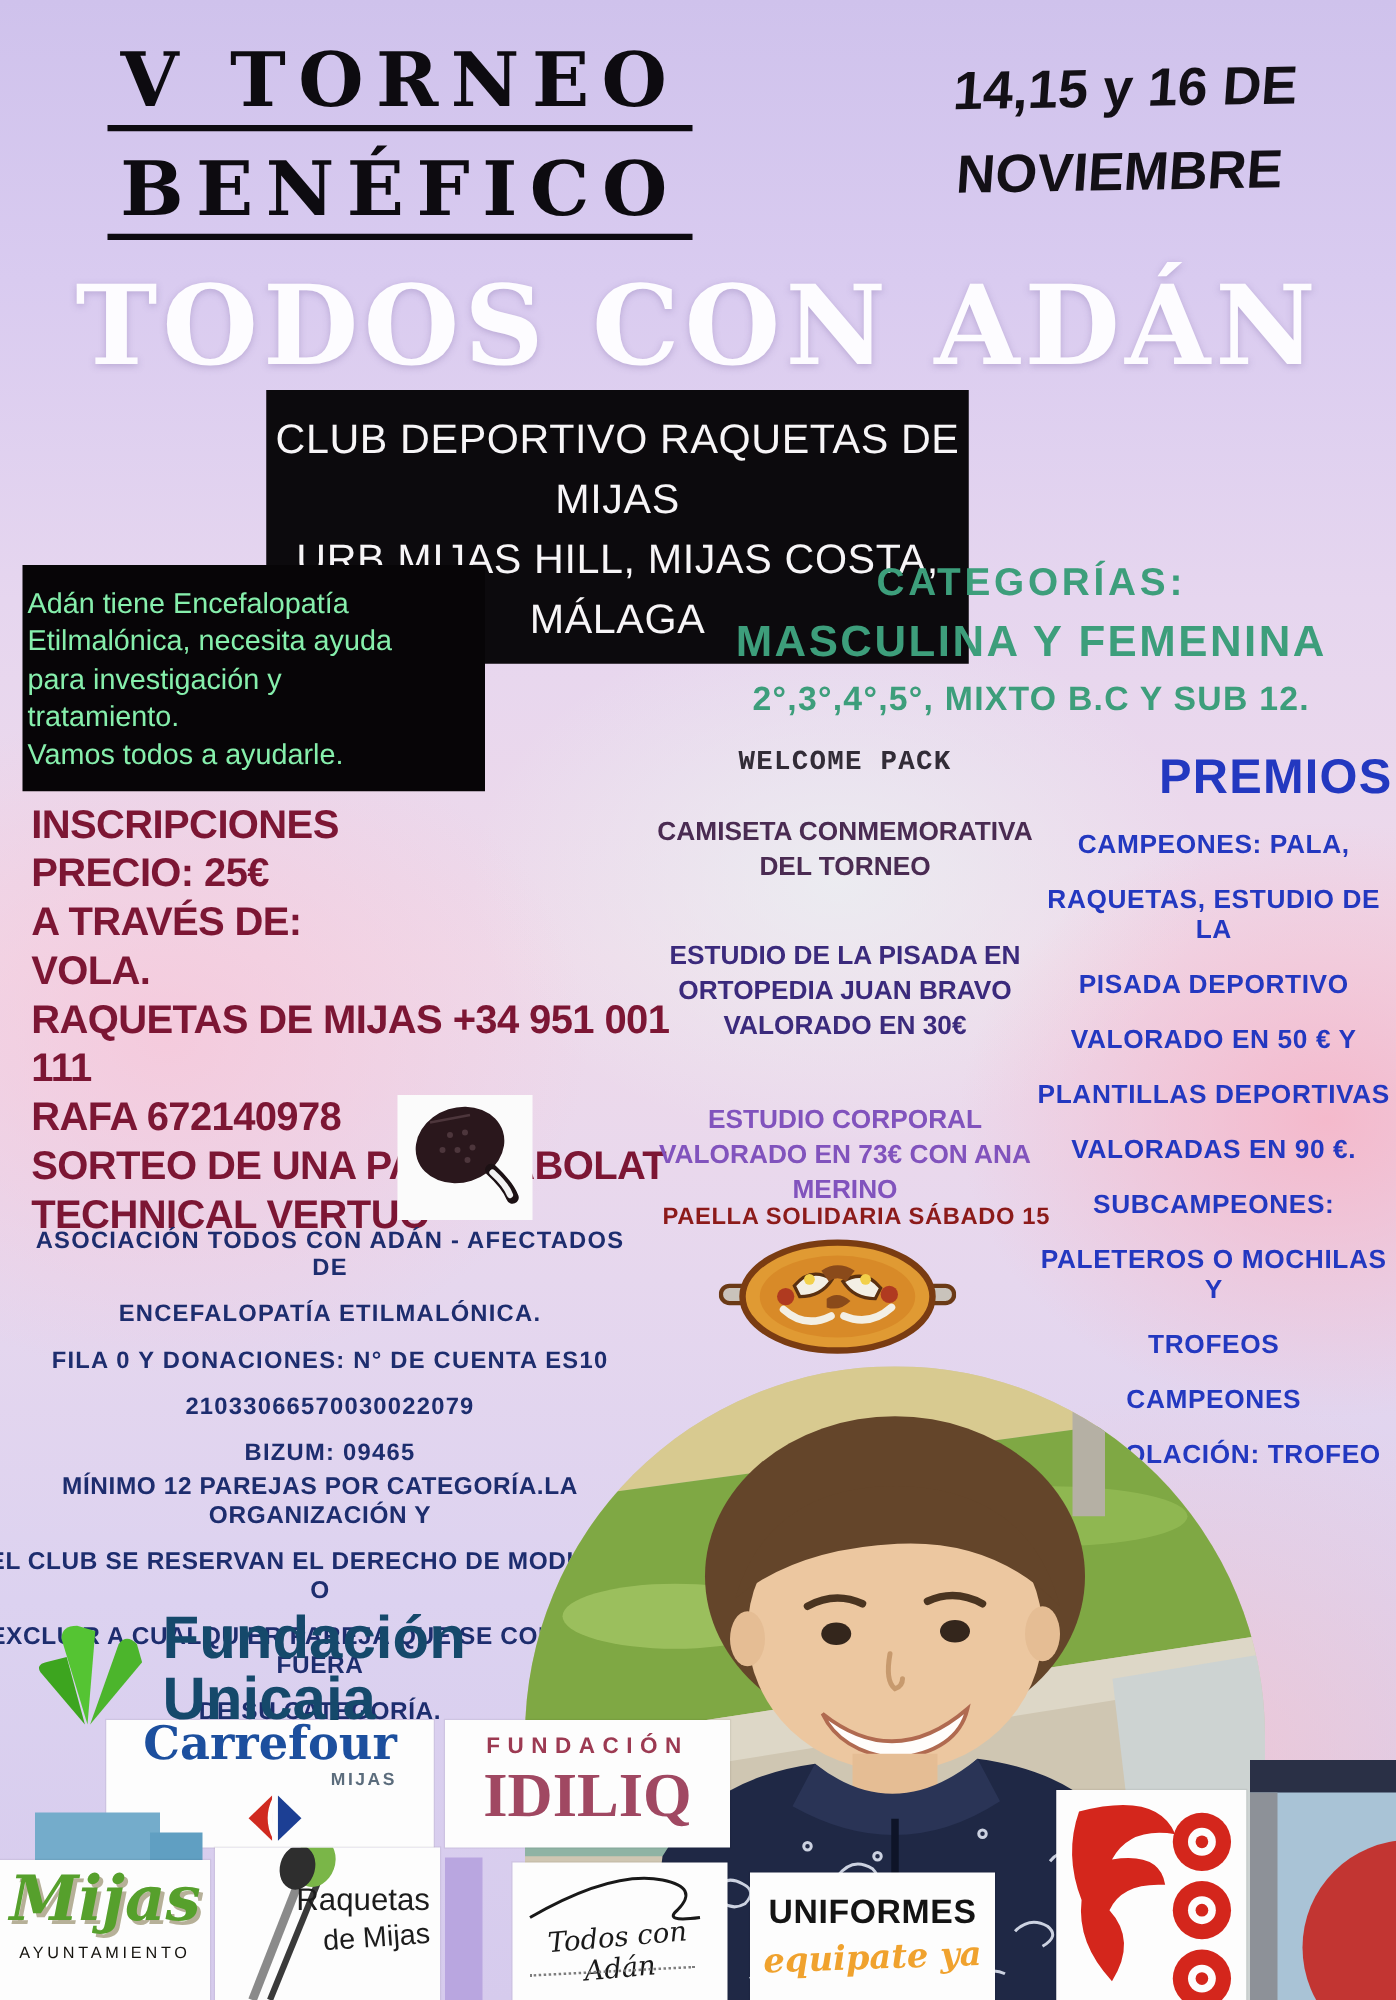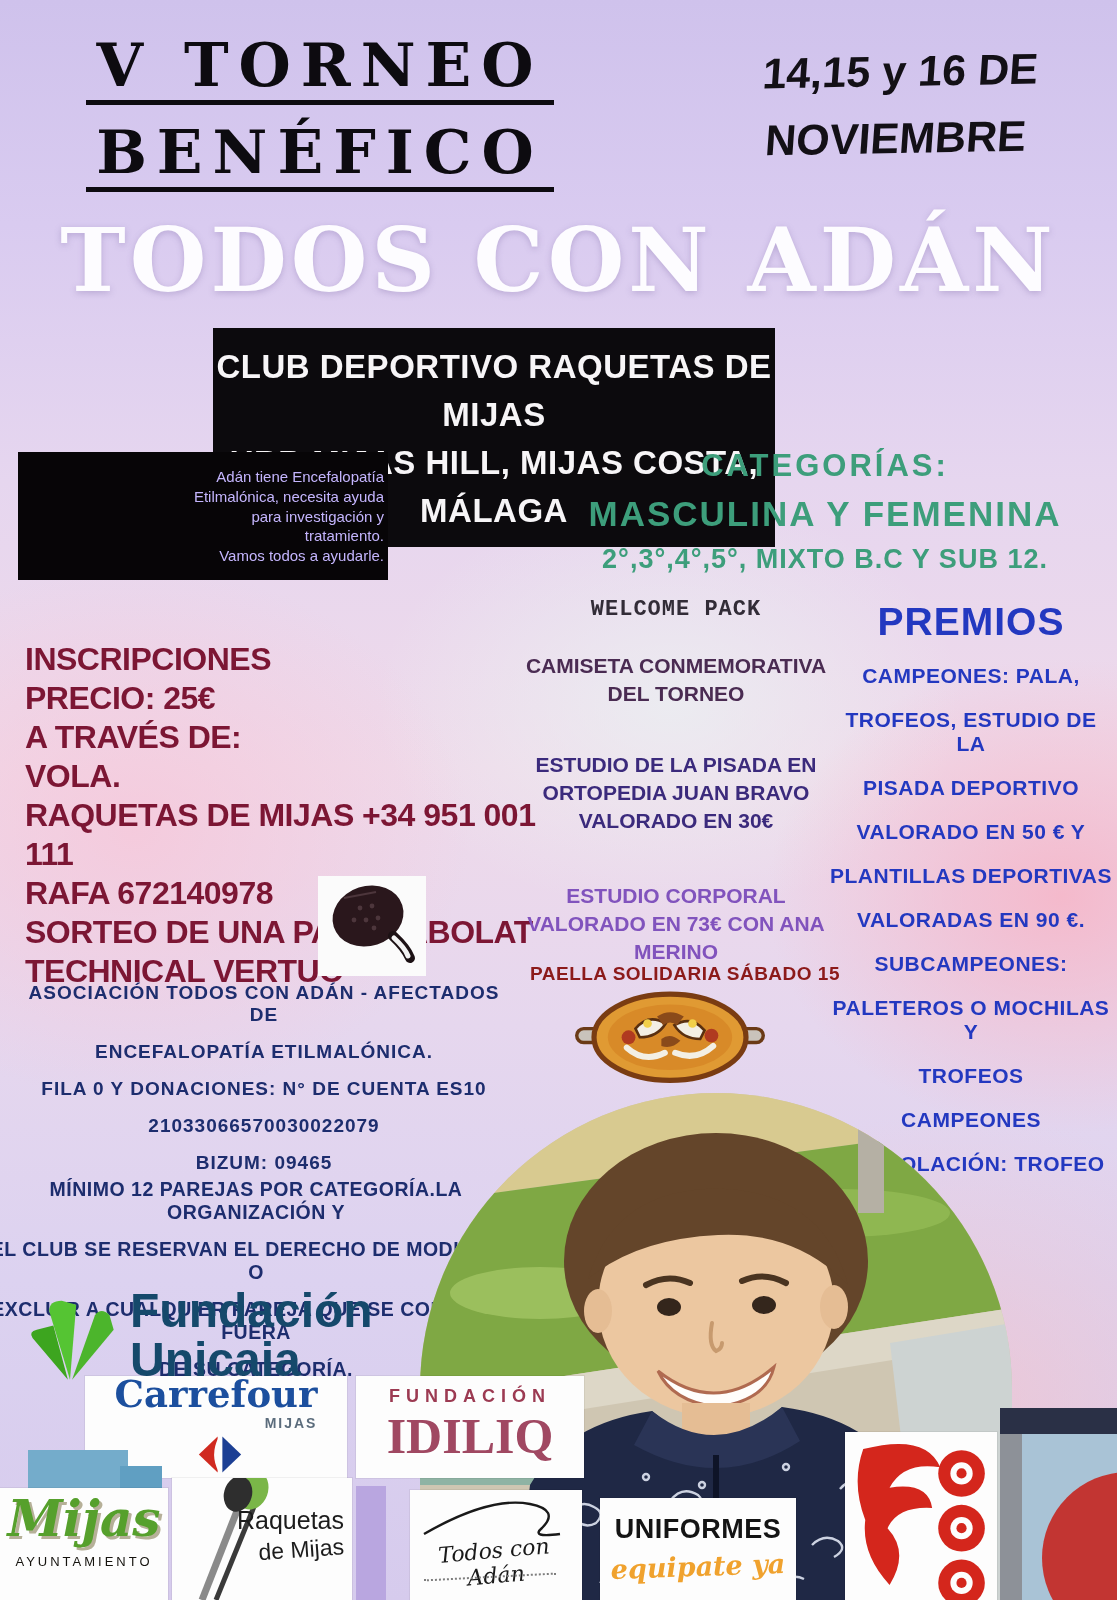--- a/index.html
+++ b/index.html
@@ -18,42 +18,42 @@
   .event-title{left:70px;top:34px;width:500px;text-align:center;}
   .event-title .tline{display:inline-block;font-family:"DejaVu Serif","Liberation Serif",serif;
     font-weight:bold;font-size:60px;color:#0d0b10;letter-spacing:10px;
     border-bottom:5px solid #0d0b10;padding:0 10px 3px;line-height:1.05;}
   .event-title .tline2{margin-top:16px;}
   .dates{right:44px;top:38px;width:350px;text-align:center;color:#131016;
     font-weight:bold;font-size:43px;line-height:1.55;transform:skewX(-5deg) rotate(-1deg);}
   .main-title{left:0;top:208px;width:100%;text-align:center;color:#fdfcff;
     font-family:"DejaVu Serif","Liberation Serif",serif;font-weight:bold;font-size:88px;
     letter-spacing:4px;text-shadow:0 2px 6px rgba(120,100,160,.35);}
-  .venue{left:213px;top:328px;width:562px;background:#0c0a0d;color:#f7f5f7;
-    text-align:center;padding:15px 0 13px;font-weight:bold;font-size:33px;line-height:1.45;letter-spacing:.5px;}
-  
-  .adan-box{left:18px;top:452px;width:362px;background:#070507;color:#c4b5fd;
-    text-align:right;font-size:15px;line-height:1.32;padding:15px 4px 14px;}
+  .venue{left:213px;top:312px;width:562px;background:#0c0a0d;color:#f7f5f7;
+    text-align:center;padding:15px 0 13px;font-weight:normal;font-size:33px;line-height:1.45;letter-spacing:.5px;}
+  
+  .adan-box{left:18px;top:452px;width:362px;background:#070507;color:#86efac;
+    text-align:left;font-size:23px;line-height:1.32;padding:15px 4px 14px;}
   
   .categorias{left:545px;top:448px;width:560px;text-align:center;color:#3d9e7b;font-weight:bold;}
   .categorias .cat-title{font-size:31px;letter-spacing:3px;}
   .categorias .cat-l1{font-size:35px;margin-top:10px;letter-spacing:2px;}
   .categorias .cat-l2{font-size:27px;margin-top:10px;letter-spacing:1px;}
   
   .inscripciones{left:25px;top:640px;width:512px;color:#7c1634;font-weight:800;
     font-size:32px;line-height:1.22;letter-spacing:-.5px;}
   
   .welcome{left:515px;top:597px;width:322px;text-align:center;font-weight:bold;}
   .wp-title{font-size:22px;color:#322c37;letter-spacing:1px;font-family:Liberation Mono, monospace;}
   .wp-item1{margin-top:30px;font-size:21px;color:#4a2b52;line-height:1.35;}
   .wp-item2{margin-top:42px;font-size:21px;color:#3b2a7c;line-height:1.35;}
   .wp-item3{margin-top:46px;font-size:21px;color:#8153bd;line-height:1.35;}
   
   .premios{left:828px;top:600px;width:286px;text-align:center;color:#2338c0;font-weight:bold;}
-  .premios .p-title{font-size:39px;letter-spacing:1px;}
+  .premios .p-title{font-size:39px;letter-spacing:1px;text-align:right;}
   .premios .p-line{font-size:21px;margin-top:20px;letter-spacing:.5px;}
   
   .paella{left:500px;top:963px;width:340px;text-align:center;}
   .paella .paella-t{color:#8c1a1a;font-weight:bold;font-size:19px;letter-spacing:.5px;text-align:right;}
   
   .asociacion{left:15px;top:982px;width:498px;text-align:center;color:#1d2d6e;font-weight:bold;font-size:19px;}
   .asociacion div{margin-bottom:15px;letter-spacing:1px;}
   .condiciones{left:-14px;top:1178px;width:540px;text-align:center;color:#1d2d6e;font-weight:bold;font-size:19.5px;}
   .condiciones div{margin-bottom:14px;letter-spacing:.5px;}
   
@@ -169,21 +169,21 @@
     <div class="wp-item3">
       <div>ESTUDIO CORPORAL</div>
       <div>VALORADO EN 73€ CON ANA</div>
       <div>MERINO</div>
     </div>
   </div>
 
   <div class="abs premios">
     <div class="p-title">PREMIOS</div>
     <div class="p-line">CAMPEONES: PALA,</div>
-    <div class="p-line">TROFEOS, ESTUDIO DE LA</div>
+    <div class="p-line">RAQUETAS, ESTUDIO DE LA</div>
     <div class="p-line">PISADA DEPORTIVO</div>
     <div class="p-line">VALORADO EN 50 € Y</div>
     <div class="p-line">PLANTILLAS DEPORTIVAS</div>
     <div class="p-line">VALORADAS EN 90 €.</div>
     <div class="p-line">SUBCAMPEONES:</div>
     <div class="p-line">PALETEROS O MOCHILAS Y</div>
     <div class="p-line">TROFEOS</div>
     <div class="p-line">CAMPEONES</div>
     <div class="p-line">CONSOLACIÓN: TROFEO</div>
   </div>

